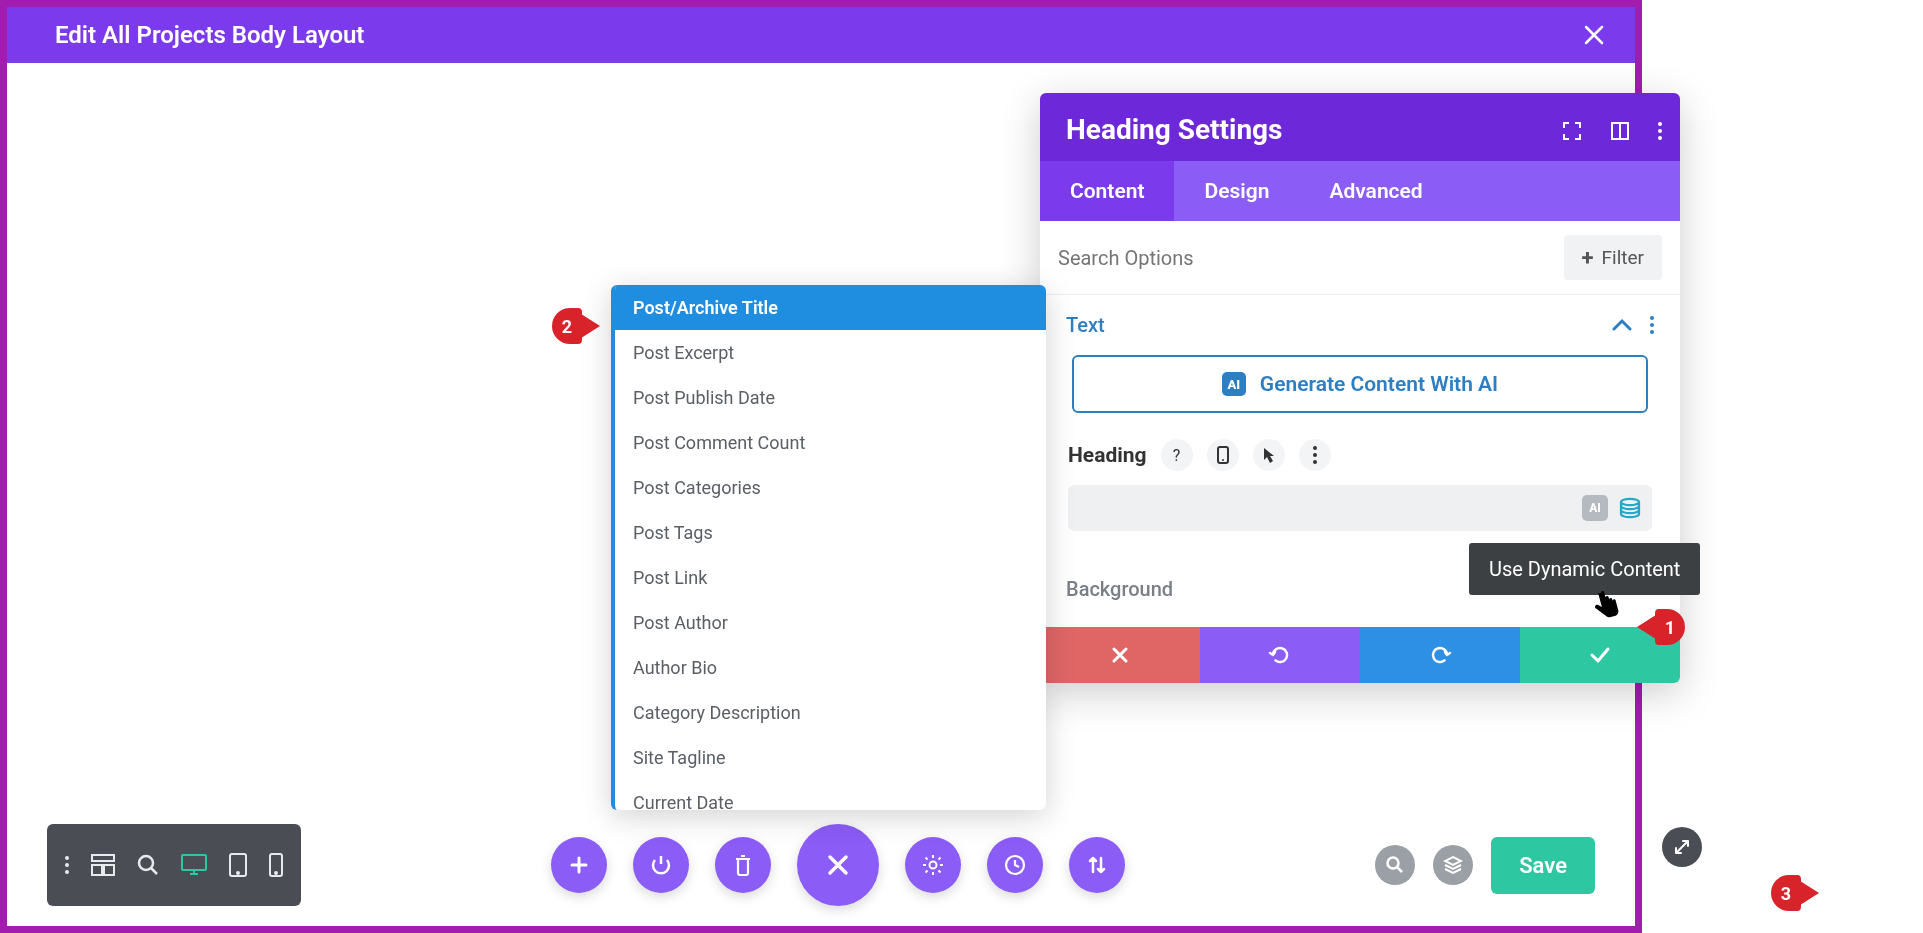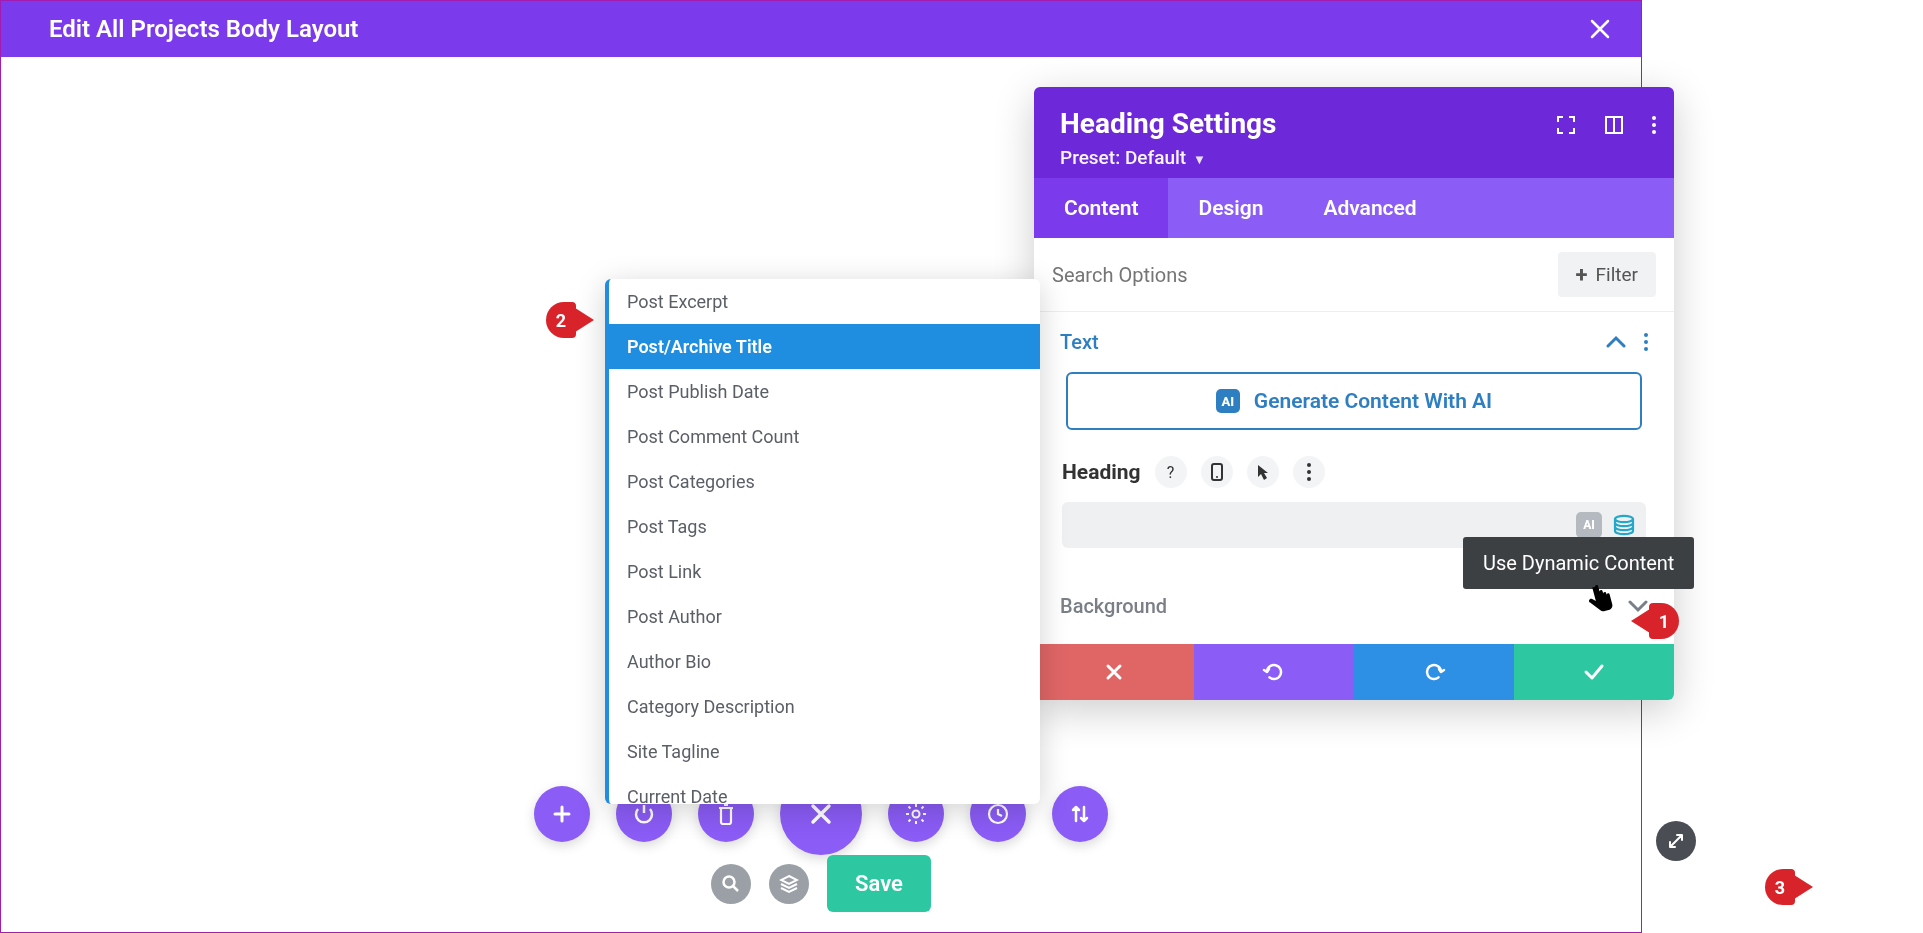--- a/index.html
+++ b/index.html
@@ -11,21 +11,21 @@
 
 body {
   background: #fff;
   overflow: hidden;
 }
 
 .frame {
   width: 1642px;
   height: 933px;
   position: relative;
-  border: 1px solid #a21caf;
+  border: 7px solid #a21caf;
   background: #ec4899;
 }
 
 .top-bar {
   height: 56px;
   background: #7c3aed;
   color: #fff;
   display: flex;
   align-items: center;
   justify-content: space-between;
@@ -367,25 +367,23 @@
 }
 .callout.left-point .bubble { border-top-left-radius: 4px; border-bottom-left-radius: 4px; margin-left: -4px; }
 .callout.right-point .bubble { border-top-right-radius: 4px; border-bottom-right-radius: 4px; margin-right: -4px; }
 
 
 .bottom-toolbar {
   position: absolute;
   left: 0; right: 0;
   bottom: 20px;
   display: flex;
-  align-items: center;
   justify-content: space-between;
   padding: 0 40px;
   z-index: 20;
-  flex-direction: column;
 }
 
 .btb-left {
   background: #4a4e54;
   border-radius: 6px;
   padding: 14px 18px;
   display: flex;
   gap: 22px;
   align-items: center;
 }
@@ -457,25 +455,20 @@
           <path d="M3 3 L19 19 M19 3 L3 19" stroke="#fff" stroke-width="2.5" stroke-linecap="round"></path>
         </svg>
     </span>
   </div>
 
   <div class="canvas-area">
 
     <div class="settings-panel">
       <div class="panel-header">
         <div class="panel-title">Heading Settings</div>
-        <div class="preset-row">
-          <span>Preset:</span>
-          <span>Default</span>
-          <span class="caret">▼</span>
-        </div>
         <div class="header-icons">
           <span>
             <svg width="20" height="20" viewBox="0 0 20 20" fill="none" stroke="#fff" stroke-width="2">
                 <path d="M2 7V2h5M18 7V2h-5M2 13v5h5M18 13v5h-5"></path>
               </svg>
           </span>
           <span>
             <svg width="20" height="20" viewBox="0 0 20 20" fill="none" stroke="#fff" stroke-width="2">
                 <rect x="2" y="2" width="16" height="16"></rect>
                 <line x1="10" y1="2" x2="10" y2="18"></line>
@@ -602,22 +595,22 @@
 
     <div class="tooltip">Use Dynamic Content</div>
 
     <div class="cursor-hand">
       <svg width="28" height="34" viewBox="0 0 28 34">
           <path d="M10 2 v14 l-3 -3 c-2 -2 -5 1 -3 3 l8 10 c1 1 2 2 4 2 h4 c3 0 5 -2 5 -5 v-10 c0 -2 -3 -2 -3 0 v2 v-4 c0 -2 -3 -2 -3 0 v2 v-5 c0 -2 -3 -2 -3 0 v3 V2 c0 -2 -3 -2 -3 0 Z" fill="#000"></path>
         </svg>
     </div>
 
     <div class="dynamic-list">
+      <div class="ditem selected">Post/Archive Title</div>
       <div class="ditem">Post Excerpt</div>
-      <div class="ditem selected">Post/Archive Title</div>
       <div class="ditem">Post Publish Date</div>
       <div class="ditem">Post Comment Count</div>
       <div class="ditem">Post Categories</div>
       <div class="ditem">Post Tags</div>
       <div class="ditem">Post Link</div>
       <div class="ditem">Post Author</div>
       <div class="ditem">Author Bio</div>
       <div class="ditem">Category Description</div>
       <div class="ditem">Site Tagline</div>
       <div class="ditem clipped">Current Date</div>

